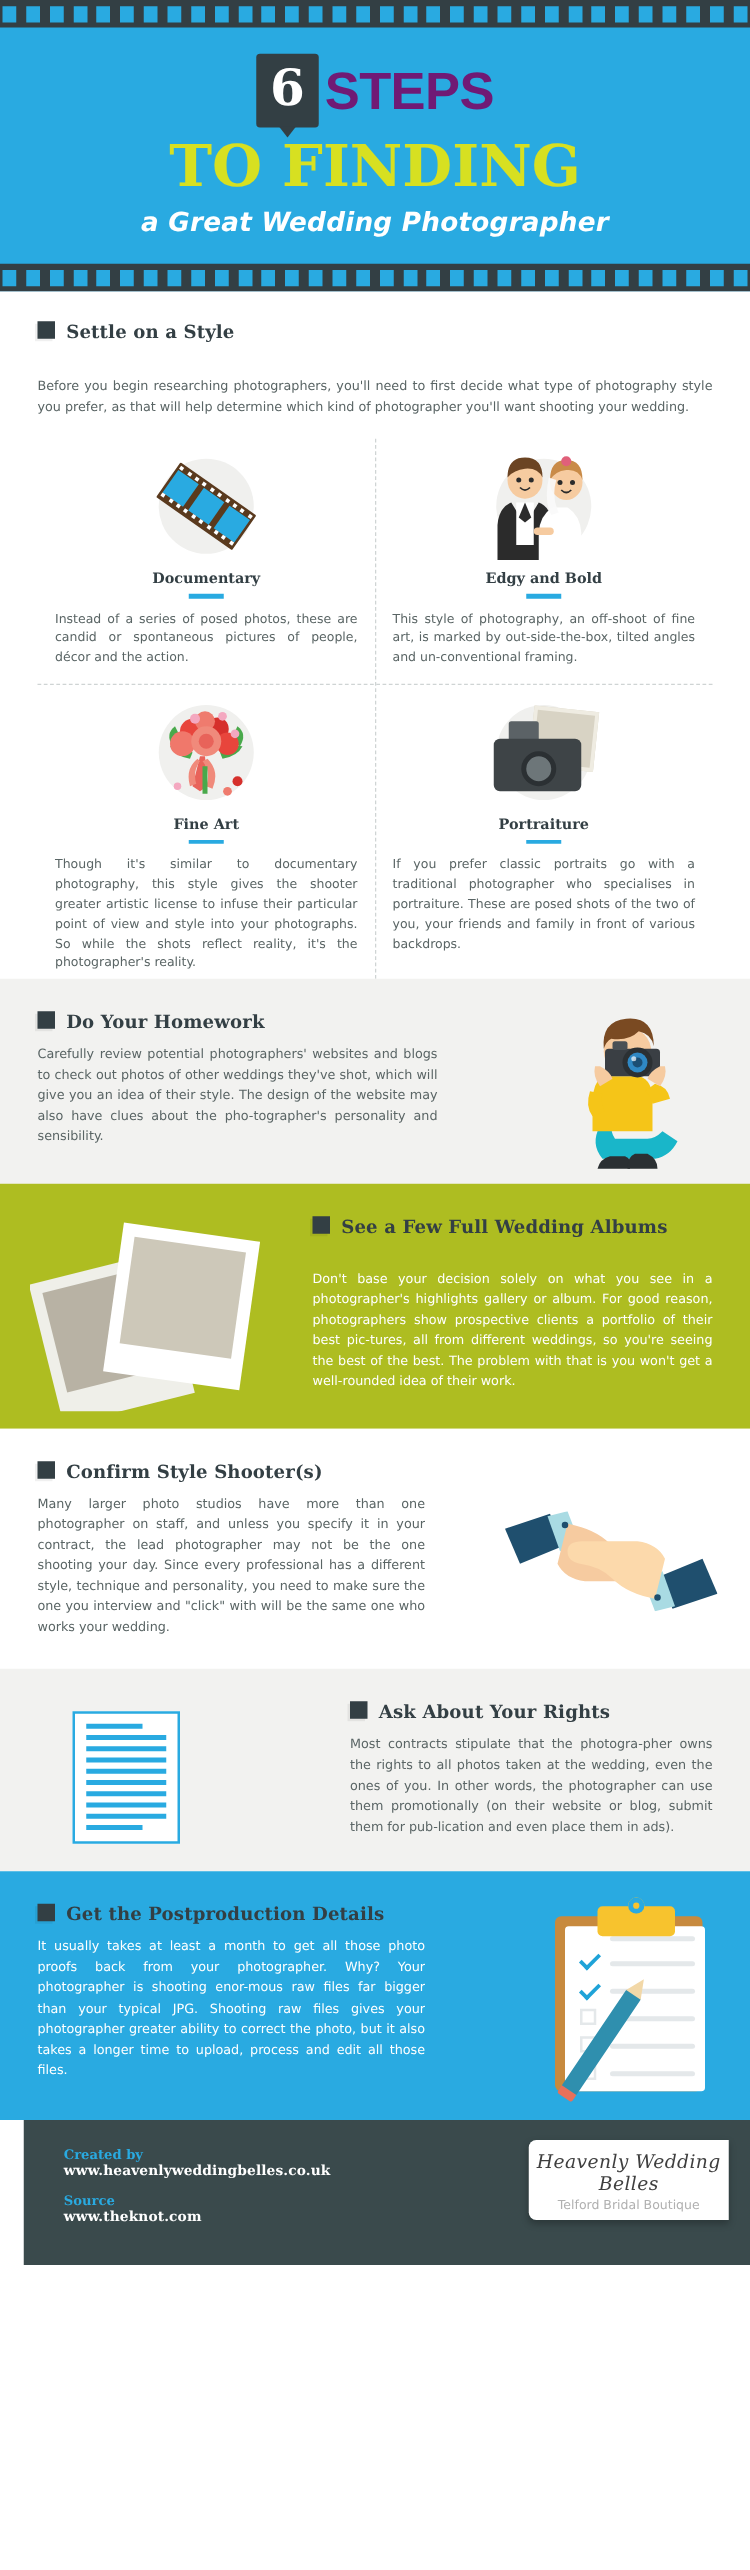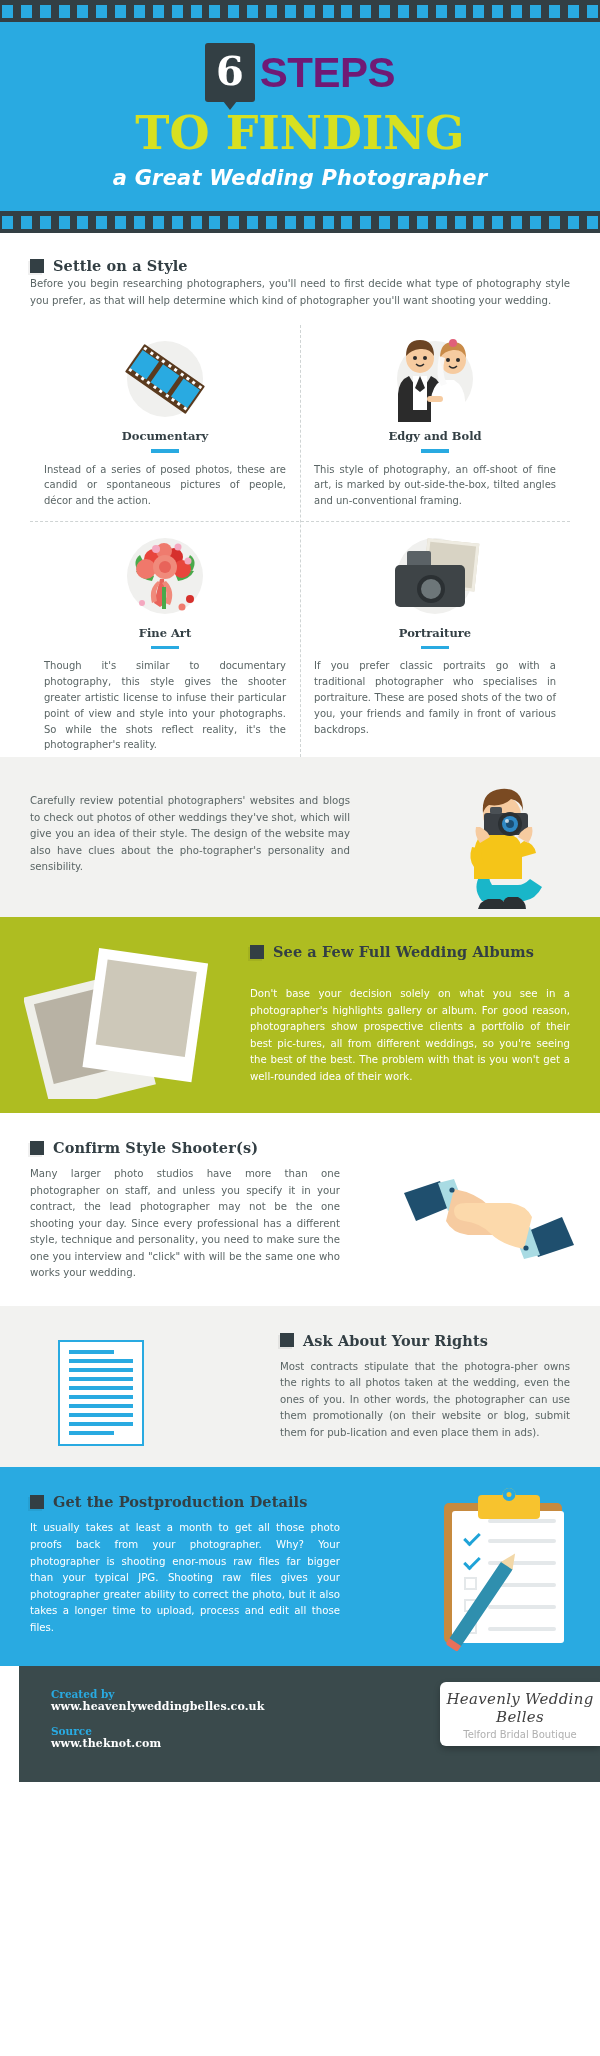--- a/index.html
+++ b/index.html
@@ -26,30 +26,30 @@
             transform:translateX(-50%); border-left:7px solid transparent;
             border-right:7px solid transparent; border-top:9px solid #333f44; }
   .steps-word { color:#701a75; font-weight:bold; font-size:42px; letter-spacing:-0.5px;
             font-family:Liberation Sans, sans-serif; }
   .line2 { color:#d7e021; font-weight:bold; font-size:46px; letter-spacing:0px;
             margin-top:4px; font-family:"DejaVu Serif", serif;text-align:right; }
   .line3 { color:#fff; font-style:italic; font-size:21px; font-weight:bold;
             margin-top:6px; letter-spacing:0.2px; }
 
   
-  .sec-title { display:flex; align-items:center; gap:9px; }
+  .sec-title { display:flex; gap:9px; }
   .sq { width:14px; height:14px; background:#333f44; flex:0 0 auto;
         box-shadow:-2px 2px 0 rgba(0,0,0,0.06); }
   .sec-title h2 { font-family:"DejaVu Serif", serif; font-size:14.5px;
         font-weight:bold; color:#333f44; letter-spacing:0.1px; }
   p.body { font-size:10.2px; line-height:1.62; text-align:justify; color:#5a6565; }
 
   
   .s1 { background:#fff; padding:24px 30px 0 30px; }
-  .s1 p.body { margin-top:2px; }
+  .s1 p.body { margin-top:28px; }
   .grid4 { margin-top:16px; position:relative; }
   .grid4:before { content:""; position:absolute; left:50%; top:0; bottom:0;
       border-left:1px dashed #cfd4d4; }
   .row4 { display:flex; }
   .row4.first { border-bottom:1px dashed #cfd4d4; padding-bottom:8px; }
   .cell { width:50%; padding:10px 14px 4px 14px; text-align:center; }
   .cell .icon-wrap { height:88px; display:flex; align-items:center;
       justify-content:center; position:relative; }
   .circle-bg { position:absolute; width:76px; height:76px; border-radius:50%;
       background:#f0f0ee; }
@@ -141,21 +141,21 @@
         border-bottom:15px solid #f2d8a8; }
   .pencil:after { content:""; position:absolute; left:0; bottom:-6px; width:14px;
         height:7px; background:#e8705a; border-radius:0 0 2px 2px; }
 
   
   .footer { background:#3a4a4c; height:116px; position:relative; padding:22px 0 0 32px;margin-left:19px; }
   .f-label { color:#29aae1; font-weight:bold; font-size:10.5px;
         font-family:"DejaVu Serif", serif; }
   .f-val { color:#fff; font-weight:bold; font-size:11px;
         font-family:"DejaVu Serif", serif; margin-bottom:12px; letter-spacing:0.1px; }
-  .logo-card { position:absolute; right:0; top:16px; width:160px; height:64px;
+  .logo-card { position:absolute; right:17px; top:16px; width:160px; height:64px;
         background:#fff; border-radius:6px 0 0 6px; text-align:center;
         padding-top:8px; box-shadow:0 3px 6px rgba(0,0,0,0.25); }
   .logo-card .l1 { font-family:"DejaVu Serif", serif; font-style:italic;
         font-size:15px; color:#3f3f3f; letter-spacing:0.3px; }
   .logo-card .l2 { font-size:10px; color:#b0b0b0; margin-top:3px; }
 </style>
 </head>
 <body>
 
 <div class="page">
@@ -363,20 +363,24 @@
           <h3>Portraiture</h3>
           <div class="rule"></div>
           <p>If you prefer classic portraits go with a traditional photographer who specialises in portraiture. These are posed shots of the two of you, your friends and family in front of various backdrops.</p>
         </div>
       </div>
     </div>
   </div>
 
   <div class="s2">
     <div class="col">
+      <div class="sec-title">
+        <span class="sq"></span>
+        <h2>Do Your Homework</h2>
+      </div>
       <p class="body">Carefully review potential photographers' websites and blogs to check out photos of other weddings they've shot, which will give you an idea of their style. The design of the website may also have clues about the pho-tographer's personality and sensibility.</p>
     </div>
     <svg class="photog" viewBox="0 0 120 135">
       <path d="M30 96 q-8 14 2 26 l42 0 q12-2 18-14 l-12-8 q-6 6 -12 6 l-26 0 q-4-6 -2-10z" fill="#19b6c9"></path>
       <path d="M32 56 q-8 6 -8 20 l0 24 48 0 0-26 q0-14 -10-18z" fill="#f5c518"></path>
       <path d="M22 68 q-4 12 2 20 l10-4 q-4-8 -2-14z" fill="#f5c518"></path>
       <path d="M74 62 q10 2 12 12 l-14 4 q-2-8 -6-10z" fill="#f5c518"></path>
       <circle cx="52" cy="36" r="19" fill="#f6cba0"></circle>
       <path d="M33 34 q-2-22 18-24 q22-2 22 22 q-2-10 -12-12 q-8 8 -22 6 q-4 2 -6 8z" fill="#7a4a22"></path>
       <rect x="34" y="34" width="44" height="22" rx="3" fill="#3a3f44"></rect>

